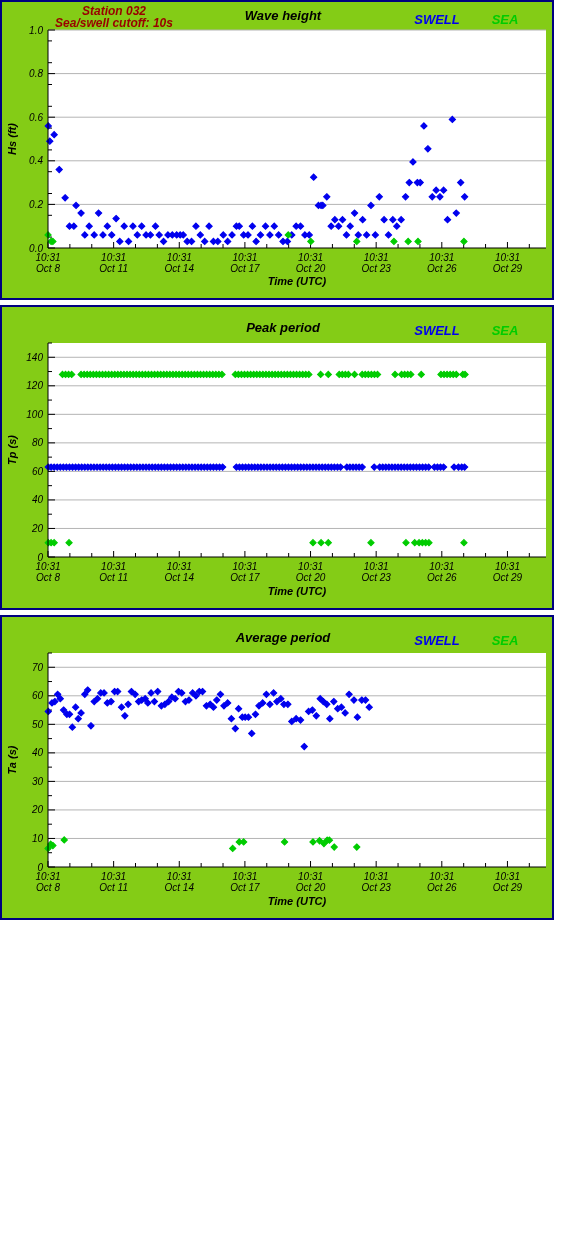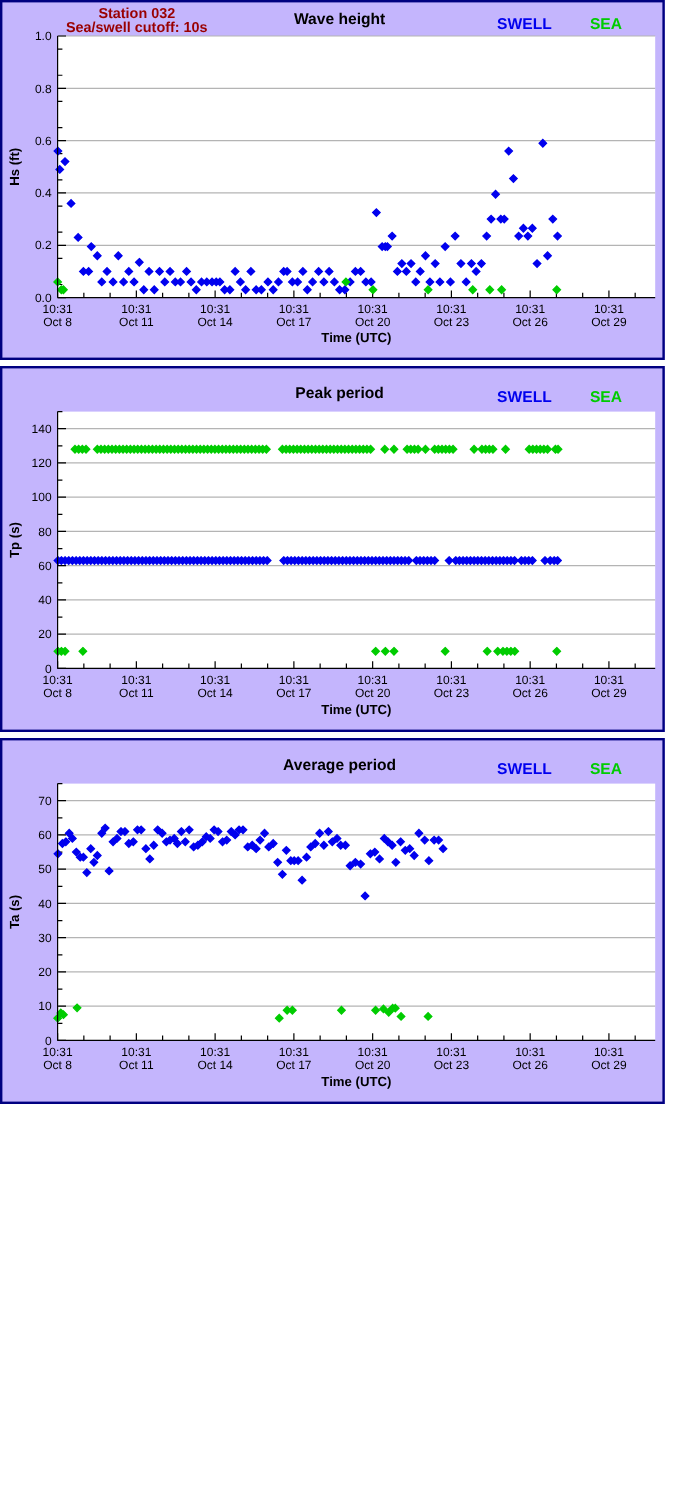--- a/index.html
+++ b/index.html
@@ -1,23 +1,24 @@
 <!DOCTYPE html>
 <html><head>
 <meta charset="utf-8">
 <style>
   html,body{margin:0;padding:0;background:#ffffff;}
   body{width:570px;height:1240px;font-family:"Liberation Sans",sans-serif;}
   .panel{
     position:relative;
     width:554px;
-    background:#c4b5fd;
+    background:#84cc16;
     border:2px solid #000080;
     box-sizing:border-box;
     margin:0 0 5px 0;
+    font-style:italic;
   }
   .panel.p1{height:300px;}
   .panel.p2{height:305px;}
   .panel.p3{height:305px;}
   .stack{padding:0;}
   svg{display:block;}
   text{font-family:"Liberation Sans",sans-serif;}
   .t-title{font-size:13px;font-weight:bold;fill:#000000;}
   .t-station{font-size:12px;font-weight:bold;fill:#990000;}
   .t-legend-swell{font-size:13px;font-weight:bold;fill:#0000ee;}

